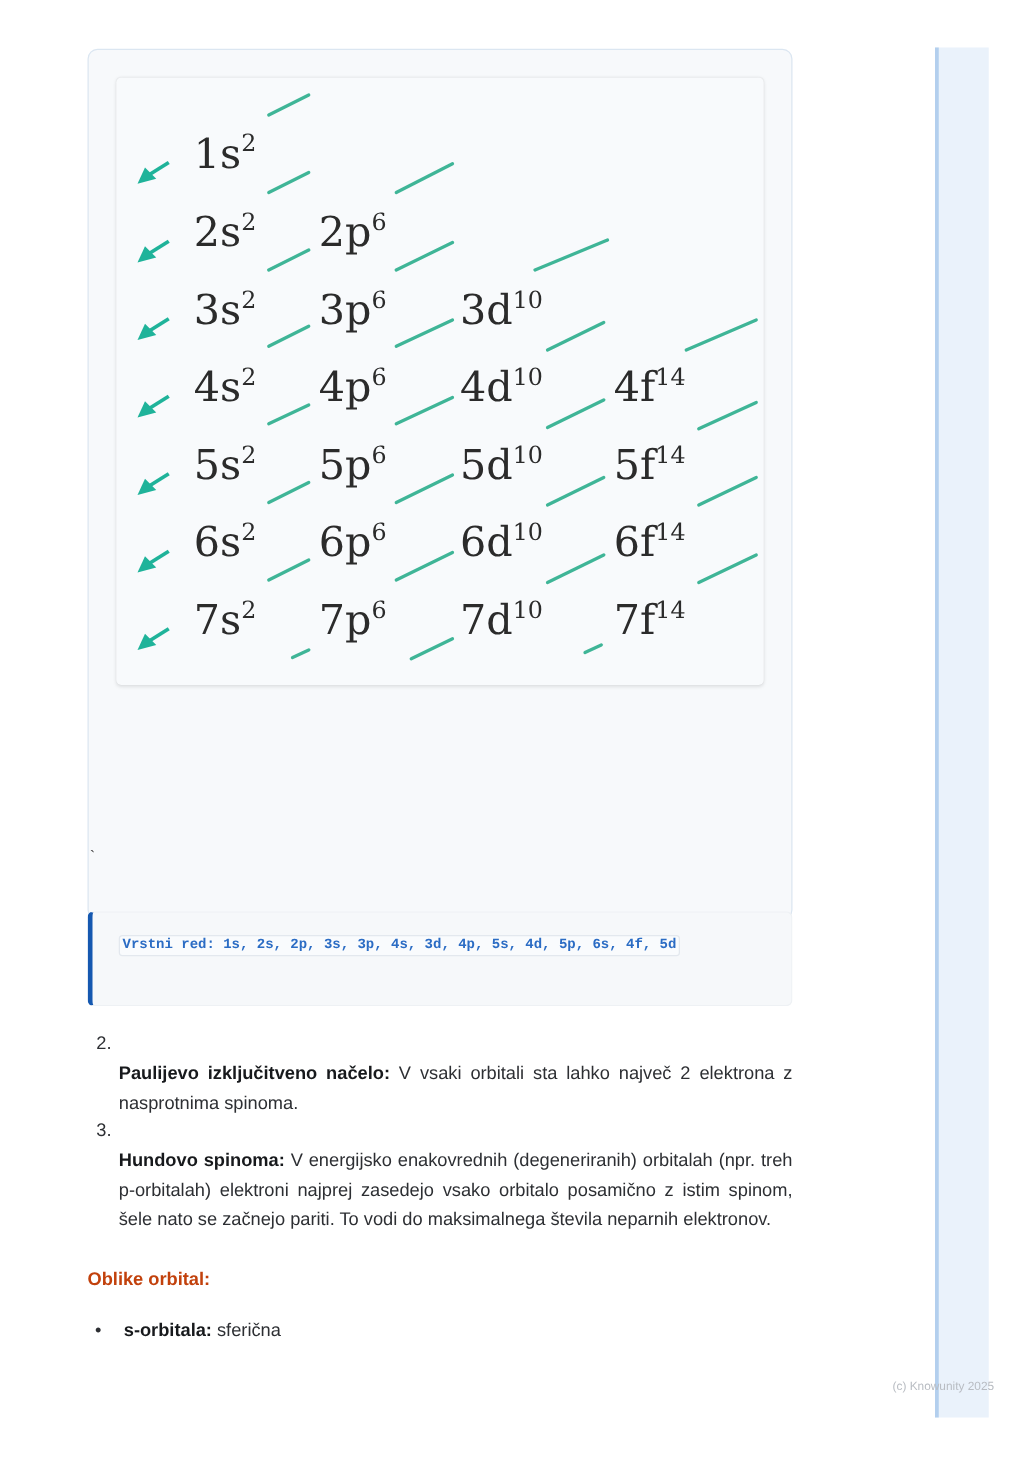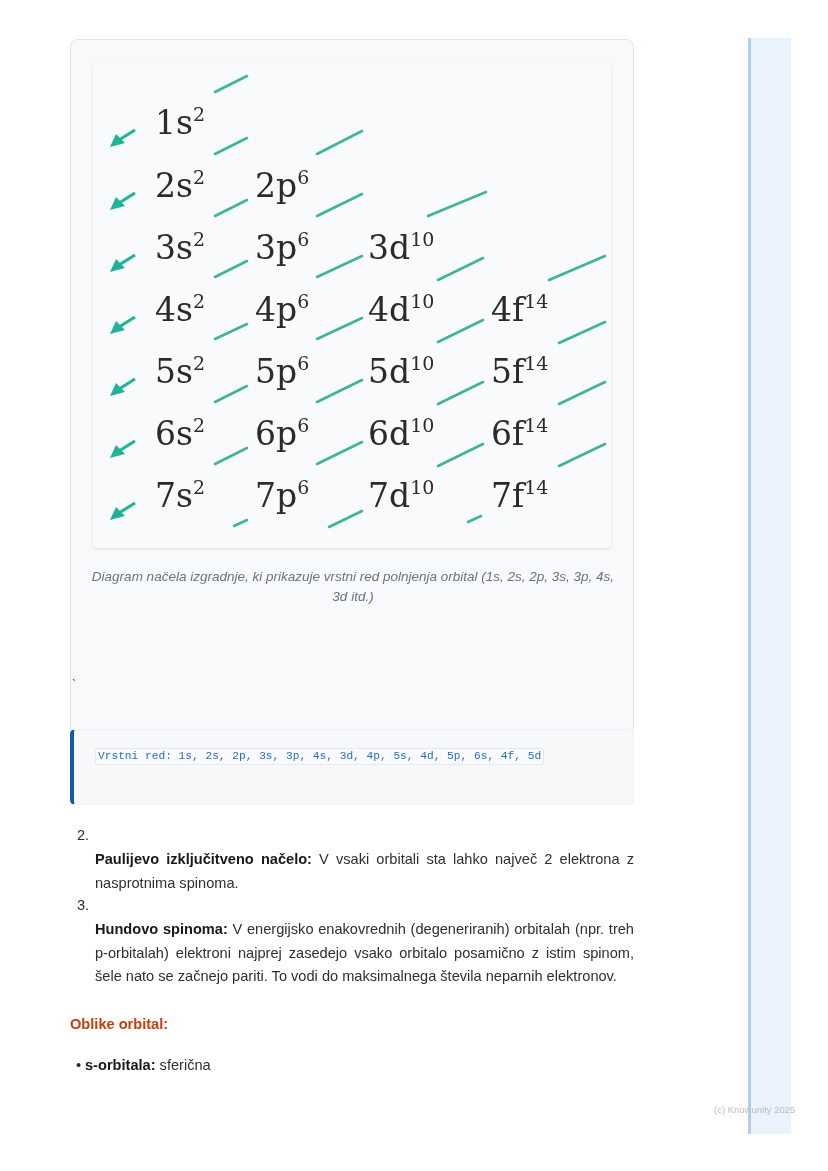--- a/index.html
+++ b/index.html
@@ -25,35 +25,35 @@
 
   .stray-char { position: absolute; left: 72px; top: 678px; font-size: 12px; color: #444; }
 
   .code-block {
     position: absolute; left: 70px; top: 729px; width: 564px; height: 76px;
     background: #f6f8fa; border: 1px solid #eef1f4; border-left: 4px solid #1558b0;
     border-radius: 5px; overflow: hidden;
   }
   .code-line {
     position: absolute; left: 21px; font-family: "Liberation Mono", "DejaVu Sans Mono", monospace;
-    font-size: 11.2px; font-weight: normal; color: #2b6cc4; white-space: pre;
+    font-size: 11.2px; font-weight: bold; color: #2b6cc4; white-space: pre;
     background: #f9fbfd; border: 1px solid #e3e8ee; border-radius: 3px; padding: 0 2px; line-height: 15px;
   }
   .code-line.l1 { top: 18px; }
   .code-line.l2 { top: 38px; }
 
   .content { position: absolute; left: 70px; width: 564px; font-size: 14.6px; line-height: 23.5px; color: #2d2f33; }
   .ol-item { position: absolute; left: 0; width: 564px; }
   .ol-item .num { position: absolute; left: 7px; top: 0; }
   .ol-item .body { margin-left: 25px; text-align: justify; margin-top: 24px; }
   .ol-item b, .heading b, .ul-item b { color: #17191c; font-weight: bold; }
   .heading { position: absolute; left: 0; font-weight: bold; color: #c2410c; }
   .ul-item { position: absolute; left: 0; }
   .ul-item .bullet { position: absolute; left: 6px; top: 0; }
-  .ul-item .body { margin-left: 15px; }
+  .ul-item .body { margin-left: 29px; }
 
   .side-panel {
     position: absolute; left: 748px; top: 38px; width: 43px; height: 1096px;
     background: #eaf2fb; border-left: 3px solid #b3cfee;
   }
   .copyright {
     position: absolute; left: 689px; top: 1104px; font-size: 9.5px; color: #b8bcc2;
     font-family: "Liberation Sans", sans-serif;
     margin-left: 25px;
   }
@@ -134,21 +134,20 @@
         <text class="orb" x="62" y="383"><tspan>6s</tspan><tspan class="sup" dy="-13">2</tspan></text>
         <text class="orb" x="162" y="383"><tspan>6p</tspan><tspan class="sup" dy="-13">6</tspan></text>
         <text class="orb" x="275" y="383"><tspan>6d</tspan><tspan class="sup" dy="-13">10</tspan></text>
         <text class="orb" x="398" y="383"><tspan>6f</tspan><tspan class="sup" dy="-13">14</tspan></text>
         <text class="orb" x="62" y="445"><tspan>7s</tspan><tspan class="sup" dy="-13">2</tspan></text>
         <text class="orb" x="162" y="445"><tspan>7p</tspan><tspan class="sup" dy="-13">6</tspan></text>
         <text class="orb" x="275" y="445"><tspan>7d</tspan><tspan class="sup" dy="-13">10</tspan></text>
         <text class="orb" x="398" y="445"><tspan>7f</tspan><tspan class="sup" dy="-13">14</tspan></text>
       </svg>
   </div>
-  <div class="figure-caption">Diagram načela izgradnje, ki prikazuje vrstni red polnjenja orbital (1s, 2s, 2p, 3s, 3p, 4s, 3d itd.)</div>
 </div>
 
 <div class="stray-char">`</div>
 
 <div class="code-block">
   <span class="code-line l1">Vrstni red: 1s, 2s, 2p, 3s, 3p, 4s, 3d, 4p, 5s, 4d, 5p, 6s, 4f, 5d</span>
 </div>
 
 <div class="content">
   <div class="ol-item" style="top:824px; position:fixed; left:70px;">

